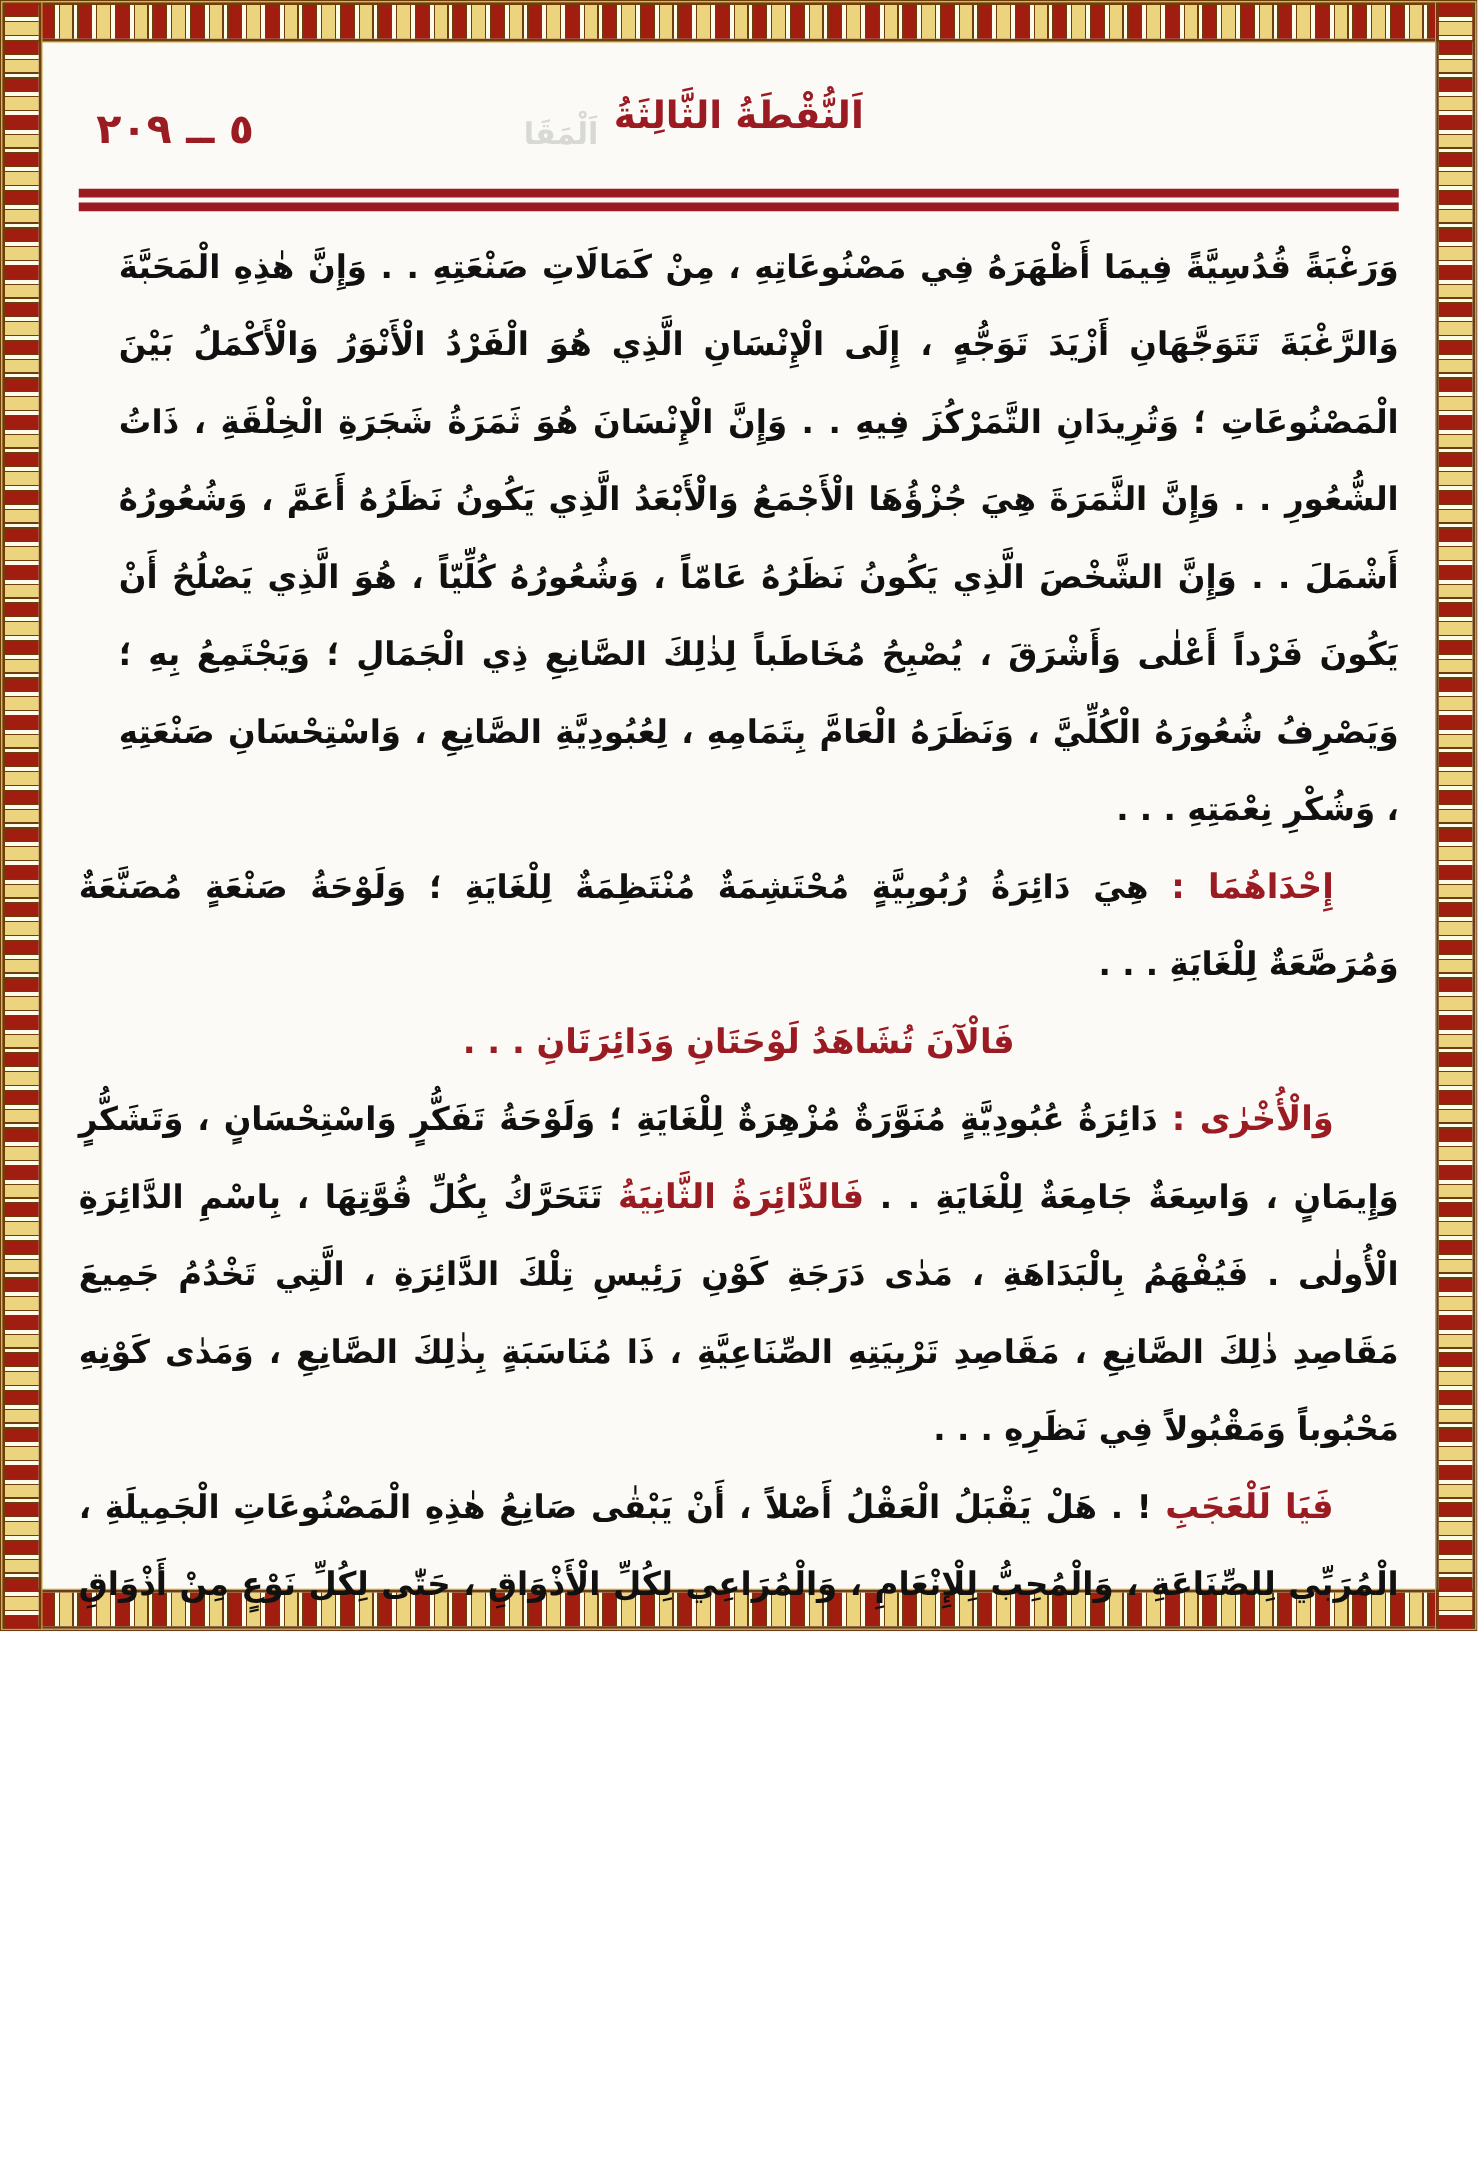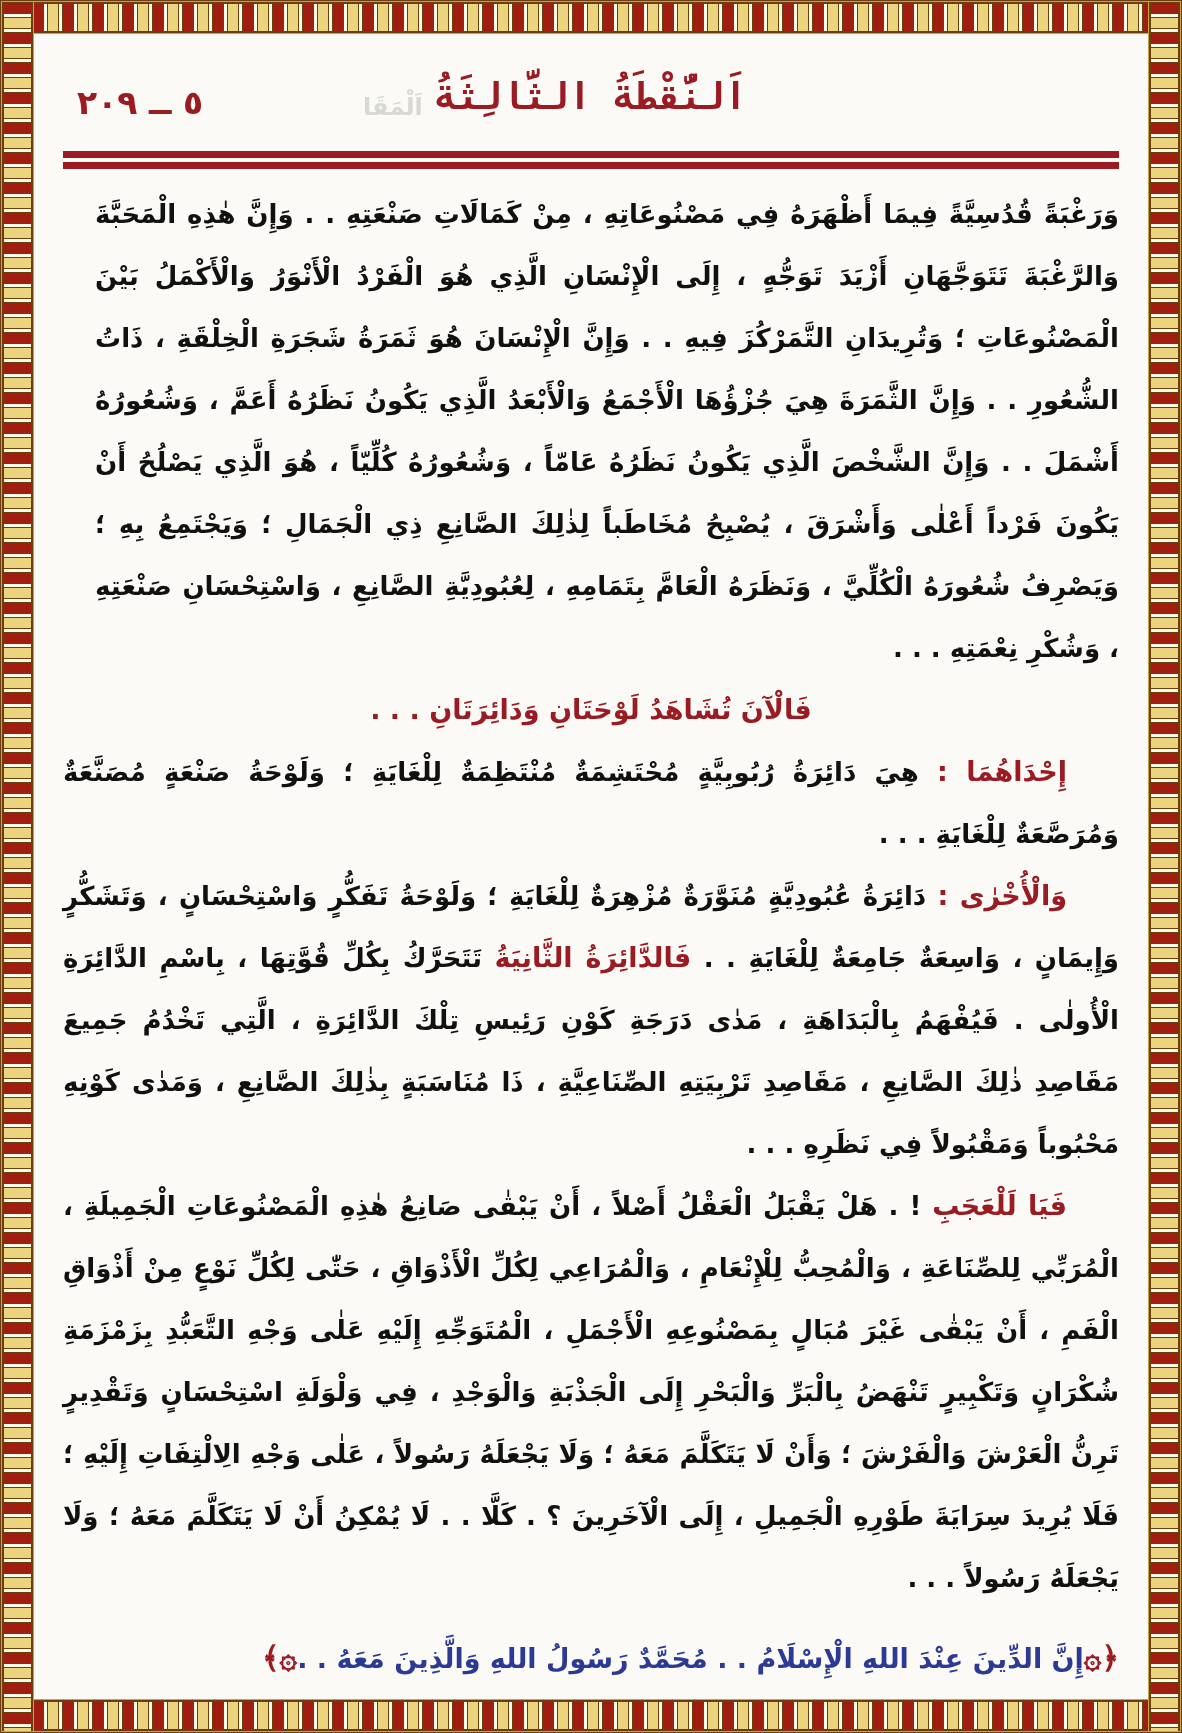--- a/index.html
+++ b/index.html
@@ -1,18 +1,18 @@
 <!DOCTYPE html>
 <html lang="ar" style="--accent-red: #9b1b23; --text-black: #111111; --verse-blue: #2c3a94; --ghost-gray: #d8d8d5; --page-bg: #fbfaf6; --border-red: #a01d0f; --border-yellow: #ecd37e; --border-cream: #fffbe9; --border-brown: #6e3d0e; --border-gold: #caa53a;"><head>
 <meta charset="utf-8">
 <style>
   html,body{margin:0;padding:0;background:#ffffff;}
   .page{
     position:relative;
-    width:1182px;height:1733px;
+    width:1182px;height:1305px;
     box-sizing:border-box;
     background:var(--page-bg,#fbfaf6);
     border:1px solid var(--border-brown,#6e3d0e);
     overflow:hidden;
     font-family:"DejaVu Sans",sans-serif;
   }
   
   .frame{position:absolute;box-sizing:border-box;z-index:1;}
   .frame.h{
     left:1px;right:1px;height:31px;
@@ -64,23 +64,22 @@
   }
   .title-wrap{position:relative;display:inline-block;}
   .ghost{
     position:absolute;top:18px;left:-72px;white-space:nowrap;
     font-size:24px;font-weight:bold;
     color:var(--ghost-gray,#d8d8d5);
     z-index:0;
   }
   .title{
     position:relative;z-index:1;margin:0;display:inline;
-    font-size:37px;font-weight:bold;
+    font-size:30px;font-weight:bold;
     color:var(--accent-red,#9b1b23);
-    font-family:Liberation Mono, monospace;
   }
   .rule{
     margin-top:12px;height:18px;box-sizing:border-box;width:100%;
     border-top:7px solid var(--accent-red,#9b1b23);
     border-bottom:7px solid var(--accent-red,#9b1b23);
   }
   .body{margin-top:14px;}
   .para{
     margin:0;
     font-size:26px;font-weight:bold;line-height:62px;
@@ -115,23 +114,23 @@
         <h1 class="title">اَلنُّقْطَةُ الثَّالِثَةُ</h1>
       </span>
     </div>
 
     <div class="rule"></div>
 
     <div class="body">
 
       <p class="para no-indent"><span>وَرَغْبَةً قُدُسِيَّةً فِيمَا أَظْهَرَهُ فِي مَصْنُوعَاتِهِ ، مِنْ كَمَالَاتِ صَنْعَتِهِ . . وَإِنَّ هٰذِهِ الْمَحَبَّةَ وَالرَّغْبَةَ تَتَوَجَّهَانِ أَزْيَدَ تَوَجُّهٍ ، إِلَى الْإِنْسَانِ الَّذِي هُوَ الْفَرْدُ الْأَنْوَرُ وَالْأَكْمَلُ بَيْنَ الْمَصْنُوعَاتِ ؛ وَتُرِيدَانِ التَّمَرْكُزَ فِيهِ . . وَإِنَّ الْإِنْسَانَ هُوَ ثَمَرَةُ شَجَرَةِ الْخِلْقَةِ ، ذَاتُ الشُّعُورِ . . وَإِنَّ الثَّمَرَةَ هِيَ جُزْؤُهَا الْأَجْمَعُ وَالْأَبْعَدُ الَّذِي يَكُونُ نَظَرُهُ أَعَمَّ ، وَشُعُورُهُ أَشْمَلَ . . وَإِنَّ الشَّخْصَ الَّذِي يَكُونُ نَظَرُهُ عَامّاً ، وَشُعُورُهُ كُلِّيّاً ، هُوَ الَّذِي يَصْلُحُ أَنْ يَكُونَ فَرْداً أَعْلٰى وَأَشْرَقَ ، يُصْبِحُ مُخَاطَباً لِذٰلِكَ الصَّانِعِ ذِي الْجَمَالِ ؛ وَيَجْتَمِعُ بِهِ ؛ وَيَصْرِفُ شُعُورَهُ الْكُلِّيَّ ، وَنَظَرَهُ الْعَامَّ بِتَمَامِهِ ، لِعُبُودِيَّةِ الصَّانِعِ ، وَاسْتِحْسَانِ صَنْعَتِهِ ، وَشُكْرِ نِعْمَتِهِ . . .</span></p>
 
+      <p class="para"><span class="red">إِحْدَاهُمَا :</span> <span>هِيَ دَائِرَةُ رُبُوبِيَّةٍ مُحْتَشِمَةٌ مُنْتَظِمَةٌ لِلْغَايَةِ ؛ وَلَوْحَةُ صَنْعَةٍ مُصَنَّعَةٌ وَمُرَصَّعَةٌ لِلْغَايَةِ . . .</span></p>
+
       <p class="para centered"><span class="red">فَالْآنَ تُشَاهَدُ لَوْحَتَانِ وَدَائِرَتَانِ . . .</span></p>
-
-      <p class="para"><span class="red">إِحْدَاهُمَا :</span> <span>هِيَ دَائِرَةُ رُبُوبِيَّةٍ مُحْتَشِمَةٌ مُنْتَظِمَةٌ لِلْغَايَةِ ؛ وَلَوْحَةُ صَنْعَةٍ مُصَنَّعَةٌ وَمُرَصَّعَةٌ لِلْغَايَةِ . . .</span></p>
 
       <p class="para"><span class="red">وَالْأُخْرٰى :</span> <span>دَائِرَةُ عُبُودِيَّةٍ مُنَوَّرَةٌ مُزْهِرَةٌ لِلْغَايَةِ ؛ وَلَوْحَةُ تَفَكُّرٍ وَاسْتِحْسَانٍ ، وَتَشَكُّرٍ وَإِيمَانٍ ، وَاسِعَةٌ جَامِعَةٌ لِلْغَايَةِ . .</span> <span class="red">فَالدَّائِرَةُ الثَّانِيَةُ</span> <span>تَتَحَرَّكُ بِكُلِّ قُوَّتِهَا ، بِاسْمِ الدَّائِرَةِ الْأُولٰى . فَيُفْهَمُ بِالْبَدَاهَةِ ، مَدٰى دَرَجَةِ كَوْنِ رَئِيسِ تِلْكَ الدَّائِرَةِ ، الَّتِي تَخْدُمُ جَمِيعَ مَقَاصِدِ ذٰلِكَ الصَّانِعِ ، مَقَاصِدِ تَرْبِيَتِهِ الصِّنَاعِيَّةِ ، ذَا مُنَاسَبَةٍ بِذٰلِكَ الصَّانِعِ ، وَمَدٰى كَوْنِهِ مَحْبُوباً وَمَقْبُولاً فِي نَظَرِهِ . . .</span></p>
 
       <p class="para"><span class="red">فَيَا لَلْعَجَبِ</span> <span>! . هَلْ يَقْبَلُ الْعَقْلُ أَصْلاً ، أَنْ يَبْقٰى صَانِعُ هٰذِهِ الْمَصْنُوعَاتِ الْجَمِيلَةِ ، الْمُرَبِّي لِلصِّنَاعَةِ ، وَالْمُحِبُّ لِلْإِنْعَامِ ، وَالْمُرَاعِي لِكُلِّ الْأَذْوَاقِ ، حَتّٰى لِكُلِّ نَوْعٍ مِنْ أَذْوَاقِ الْفَمِ ، أَنْ يَبْقٰى غَيْرَ مُبَالٍ بِمَصْنُوعِهِ الْأَجْمَلِ ، الْمُتَوَجِّهِ إِلَيْهِ عَلٰى وَجْهِ التَّعَبُّدِ بِزَمْزَمَةِ شُكْرَانٍ وَتَكْبِيرٍ تَنْهَضُ بِالْبَرِّ وَالْبَحْرِ إِلَى الْجَذْبَةِ وَالْوَجْدِ ، فِي وَلْوَلَةِ اسْتِحْسَانٍ وَتَقْدِيرٍ تَرِنُّ الْعَرْشَ وَالْفَرْشَ ؛ وَأَنْ لَا يَتَكَلَّمَ مَعَهُ ؛ وَلَا يَجْعَلَهُ رَسُولاً ، عَلٰى وَجْهِ الِالْتِفَاتِ إِلَيْهِ ؛ فَلَا يُرِيدَ سِرَايَةَ طَوْرِهِ الْجَمِيلِ ، إِلَى الْآخَرِينَ ؟ . كَلَّا . . لَا يُمْكِنُ أَنْ لَا يَتَكَلَّمَ مَعَهُ ؛ وَلَا يَجْعَلَهُ رَسُولاً . . .</span></p>
 
       <p class="verse"><span class="ornament">﴿۞</span><span class="verse-text">إِنَّ الدِّينَ عِنْدَ اللهِ الْإِسْلَامُ . . مُحَمَّدٌ رَسُولُ اللهِ وَالَّذِينَ مَعَهُ . .</span><span class="ornament">۞﴾</span></p>
 
     </div>
   </div>
 </div>

